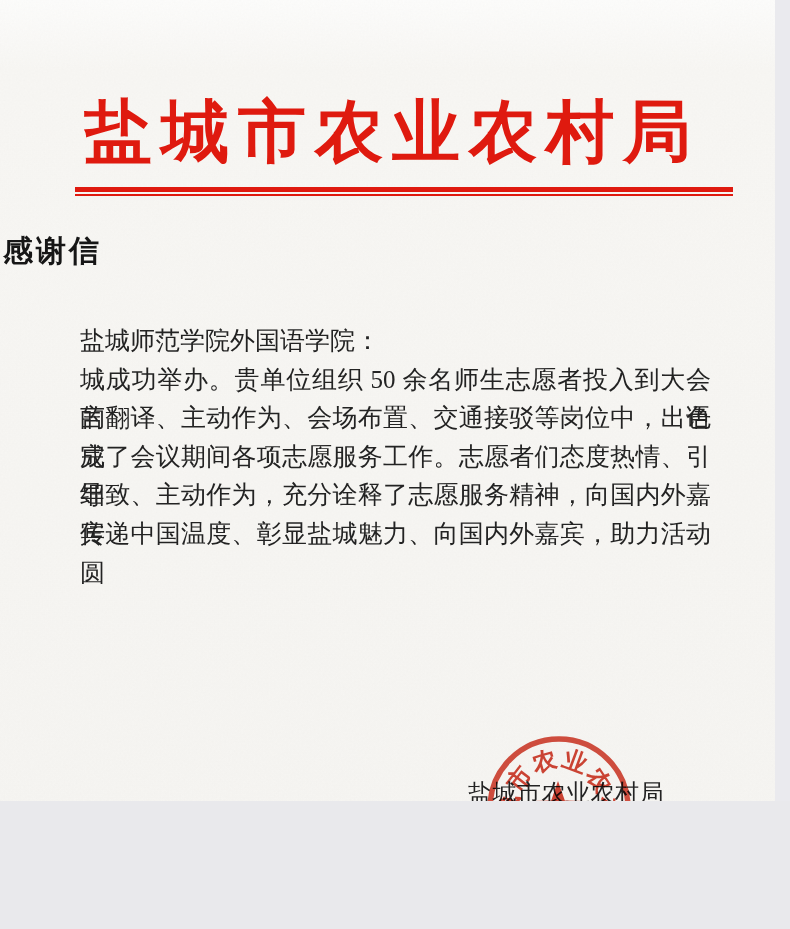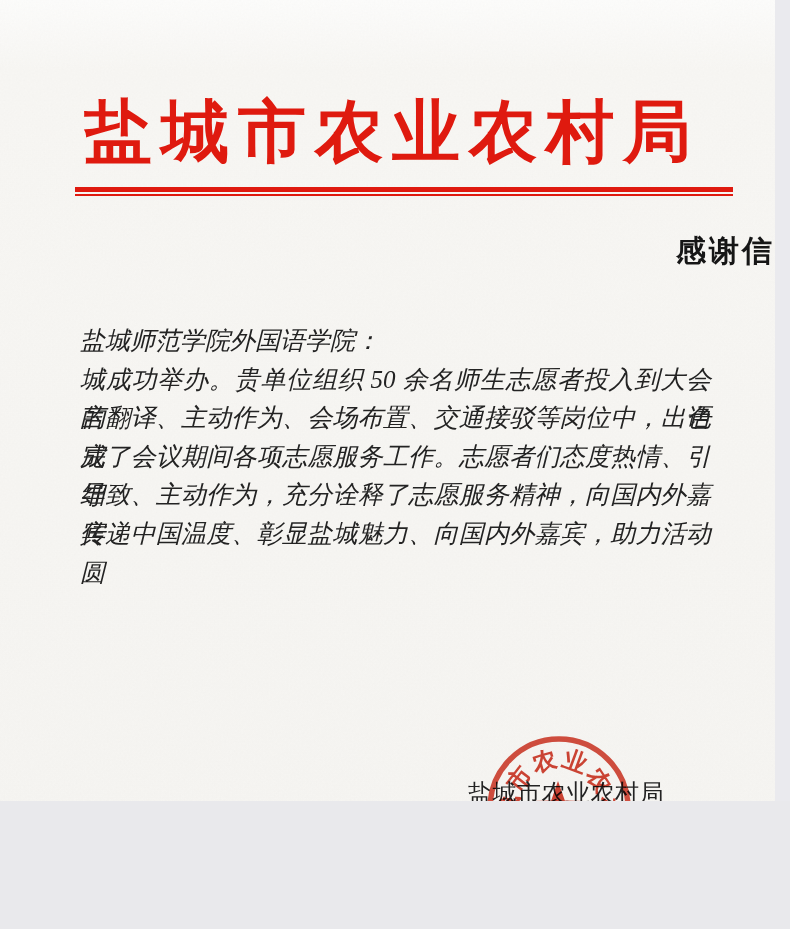--- a/index.html
+++ b/index.html
@@ -27,28 +27,27 @@
     text-align: center;
     font-size: 68px; font-weight: bold; line-height: 1.3;
     letter-spacing: 9px; text-indent: 9px;
     color: #df1a0f;
   }
   .rule { position: absolute; top: 187px; left: 75px; width: 658px; }
   .rule-thick { height: 5px; background: #df1a0f; margin-bottom: 2px; }
   .rule-thin  { height: 2px; background: #df1a0f; }
   .letter-title {
     position: absolute; top: 230px; left: 0; width: 775px;
-    text-align: right; font-size: 30px; font-weight: bold;
+    text-align: left; font-size: 30px; font-weight: bold;
     letter-spacing: 3px; text-indent: 3px; line-height: 42px;
     color: #161616;
   }
   .letter-body {
     position: absolute; left: 80px; top: 322px; width: 631px;
     color: #232323;
-    font-style: italic;
   }
   .letter-line {
     height: 38.6px; line-height: 38.6px; font-size: 25px;
     white-space: nowrap;
   }
   .letter-line.fill {
     white-space: normal;
     text-align: justify; text-align-last: justify;
     text-justify: inter-character;
   }

